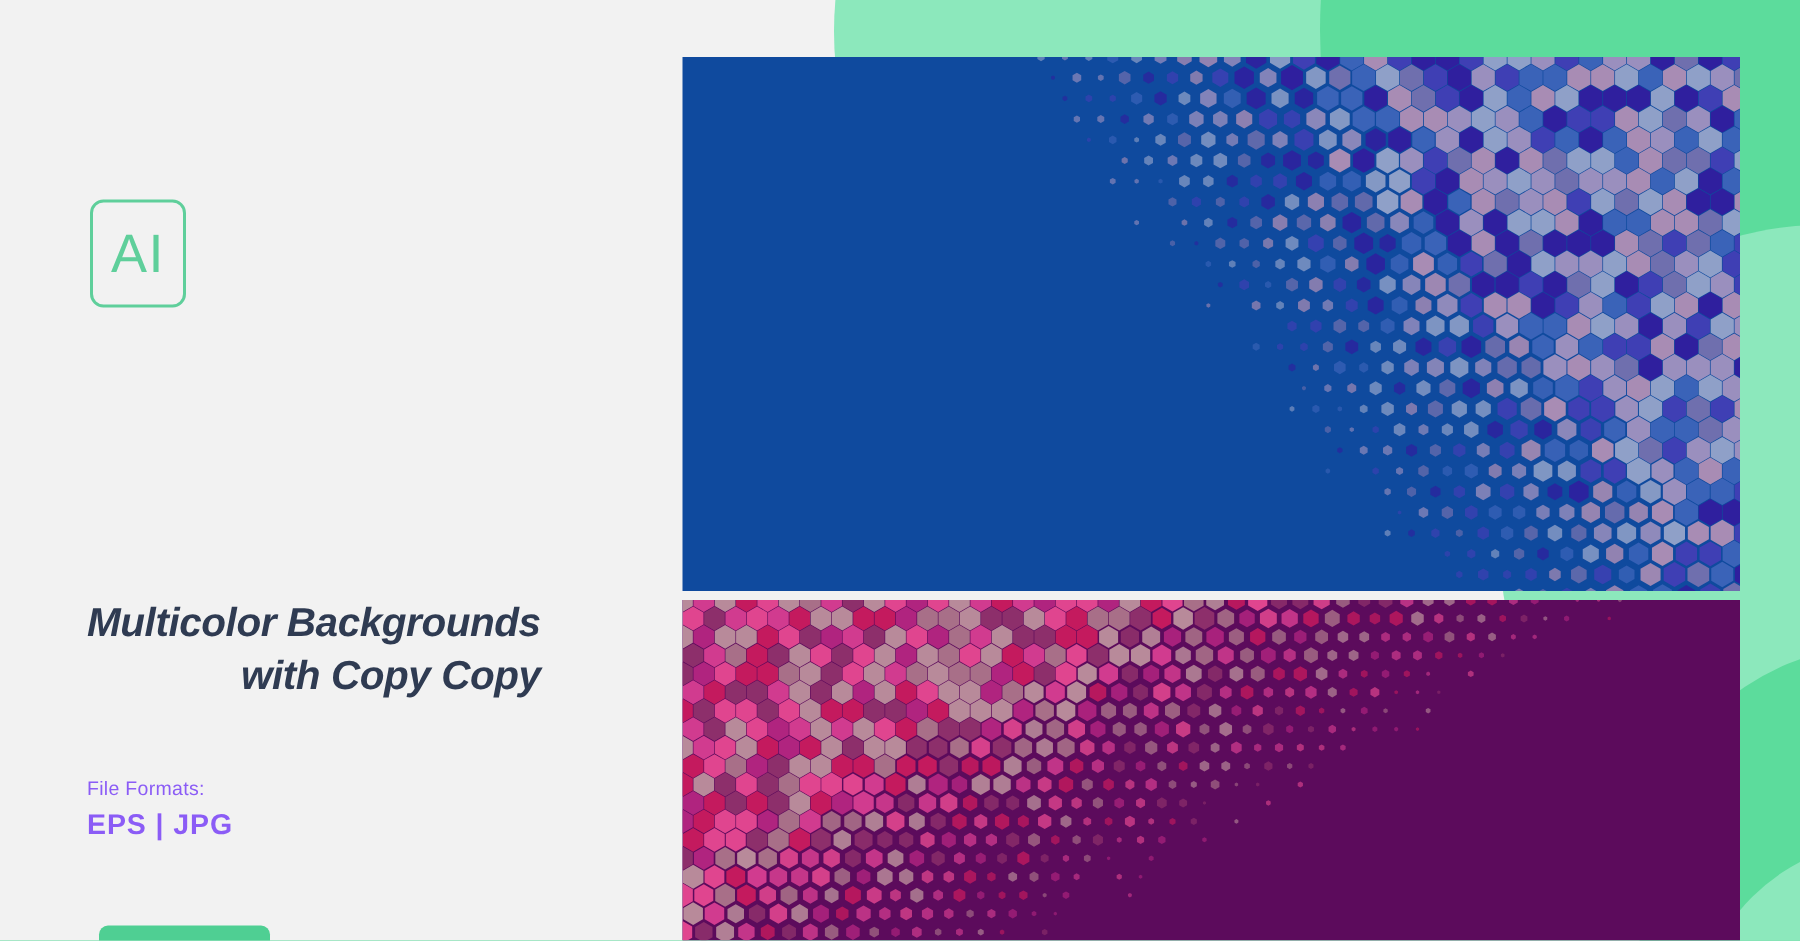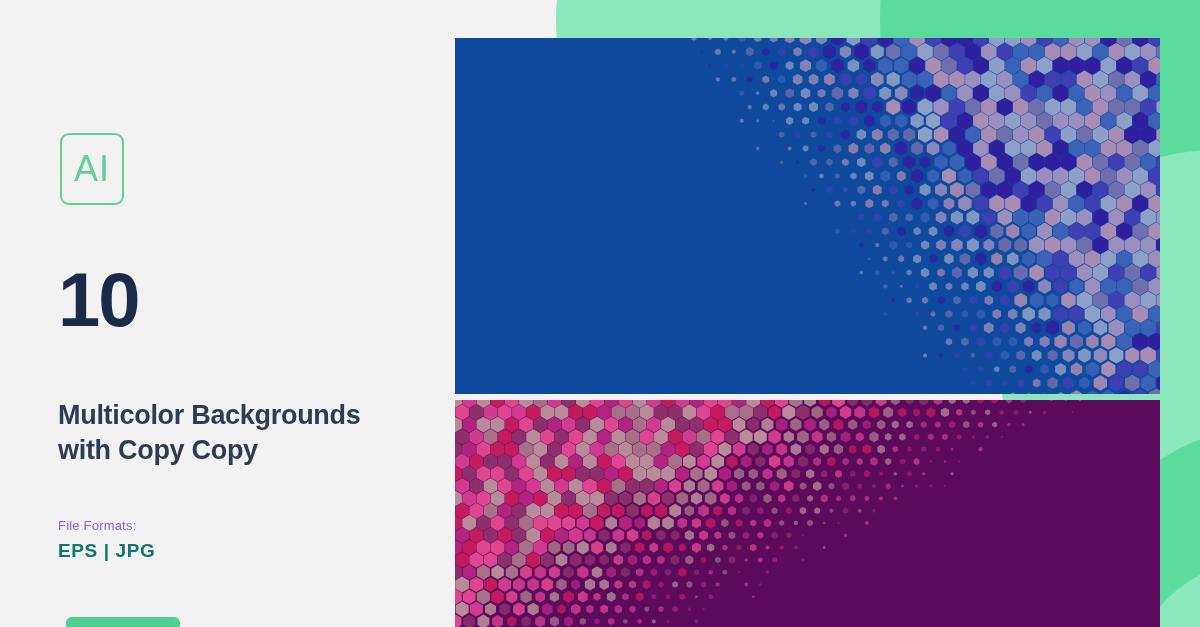--- a/index.html
+++ b/index.html
@@ -3,21 +3,21 @@
 <meta charset="utf-8">
 <style>
   * { margin:0; padding:0; box-sizing:border-box; }
   html,body { width:1200px; height:627px; }
   body {
     font-family:"Liberation Sans", sans-serif;
     background:#f2f2f2;
     overflow:hidden;
     position:relative;
   }
-  #stage { position:absolute; inset:0; width:1200px; height:627px; overflow:hidden; }
+  #stage { position:absolute; inset:0; width:1200px; height:627px; overflow:hidden;text-align:right; }
 
   
   .deco { position:absolute; pointer-events:none; }
   #blob-mint {
     left:556px; top:-214px; width:470px; height:470px;
     border-radius:50%; background:#8ce8bc;
   }
   #blob-green {
     left:880px; top:-330px; width:700px; height:700px;
     border-radius:50%; background:#5cdc9c;
@@ -55,30 +55,30 @@
     letter-spacing:-2px; line-height:1;
   }
   #title {
     position:absolute; left:58px; top:352px;
     font-size:42px; font-weight:bold; color:#1c2a4a;
     letter-spacing:-1px; line-height:1;
   }
   #subtitle {
     position:absolute; left:58px; top:398px;
     font-size:27px; font-weight:600; color:#2f3b52;
-    line-height:1.28; letter-spacing:-0.3px;
+    line-height:1.28; letter-spacing:-0.3px;font-style:italic;
   }
 
   #formats-label {
     position:absolute; left:58px; top:518px;
     font-size:13px; font-weight:400; color:#8b5cf6; letter-spacing:0.2px;
   }
   #formats-value {
     position:absolute; left:58px; top:540px;
-    font-size:19px; font-weight:bold; color:#0f766e; letter-spacing:0.6px;
+    font-size:19px; font-weight:bold; color:#8b5cf6; letter-spacing:0.6px;
   }
   #cta-pill {
     position:absolute; left:66px; top:617px;
     width:114px; height:34px;
     background:#4fcf93; border-radius:6px;
   }
 
   
   .panel { position:absolute; overflow:hidden; }
   #panel-blue   { left:455px; top:38px;  width:705px; height:356px; background:#0f4a9e; }
@@ -95,21 +95,20 @@
   <div class="deco" id="blob-mint-2"></div>
   <div class="deco" id="blob-green-2"></div>
   <div class="deco" id="blob-mint-3"></div>
 
   <div id="info">
 
     <div id="ai-badge">
       <span id="ai-badge-label">AI</span>
     </div>
 
-    <div id="count">10</div>
 
 
     <div id="subtitle">
       <div>Multicolor Backgrounds</div>
       <div>with Copy Copy</div>
     </div>
 
     <div id="formats-label">File Formats:</div>
     <div id="formats-value">EPS  |  JPG</div>
 

